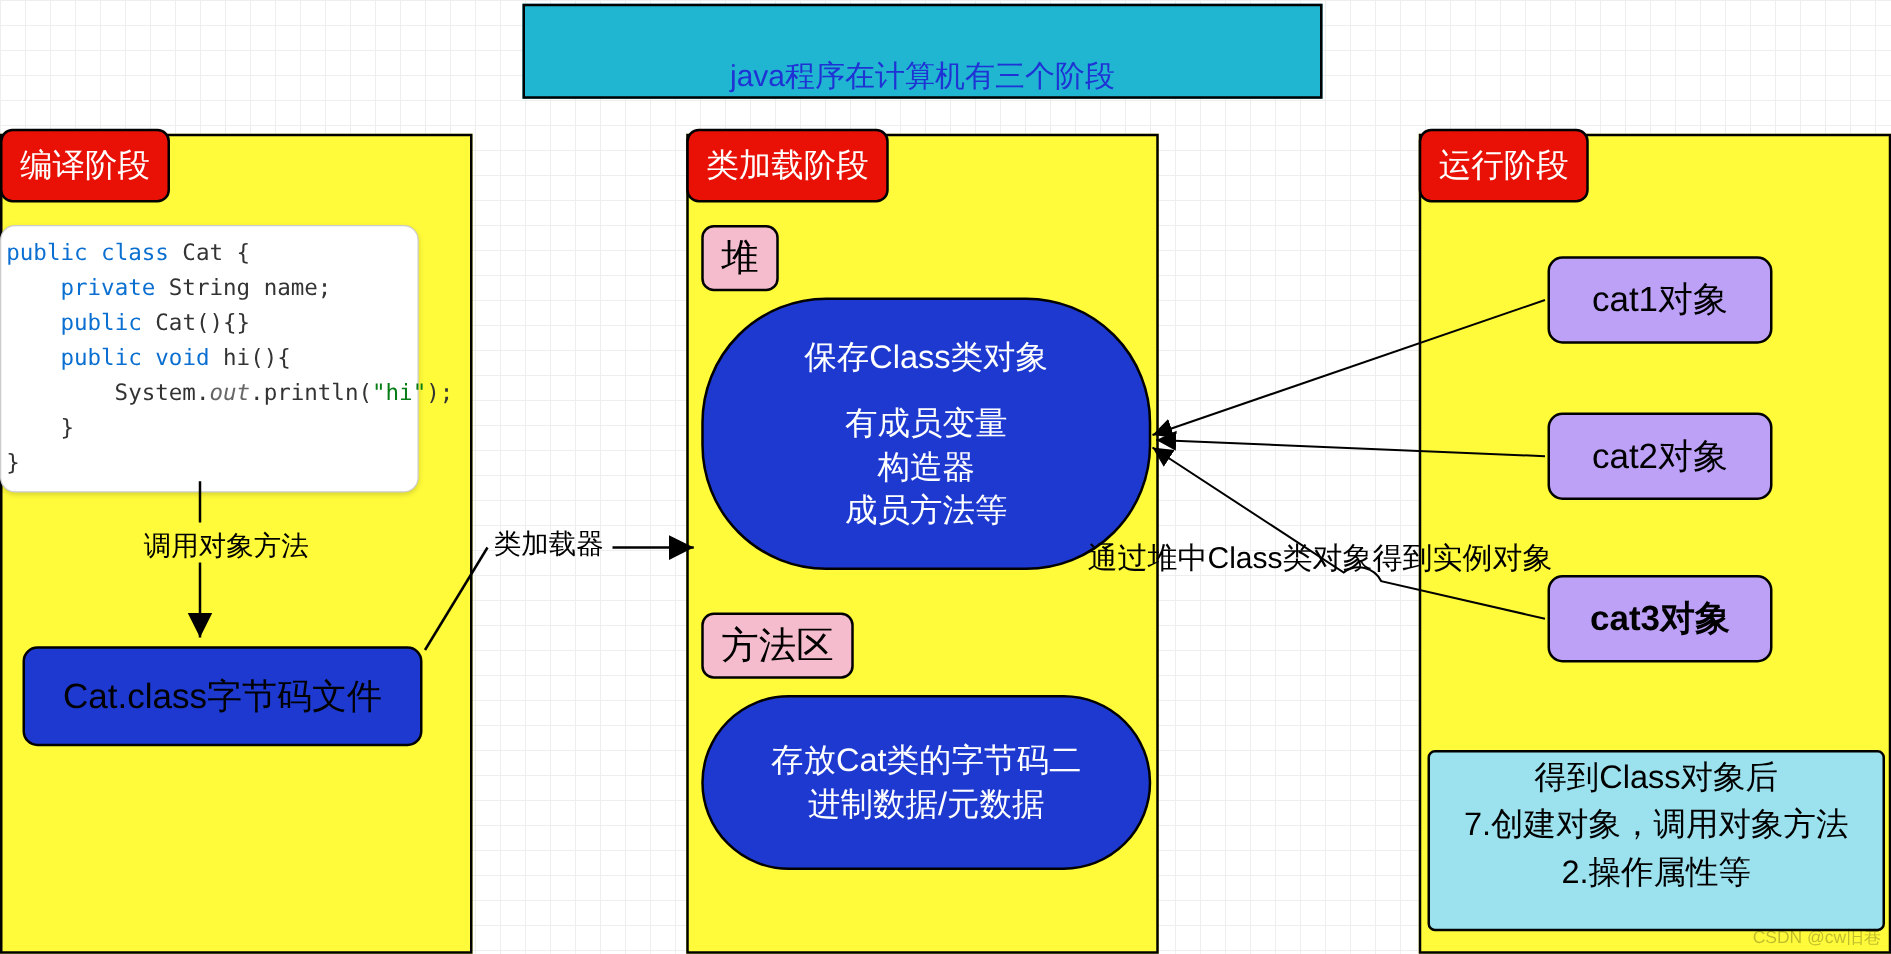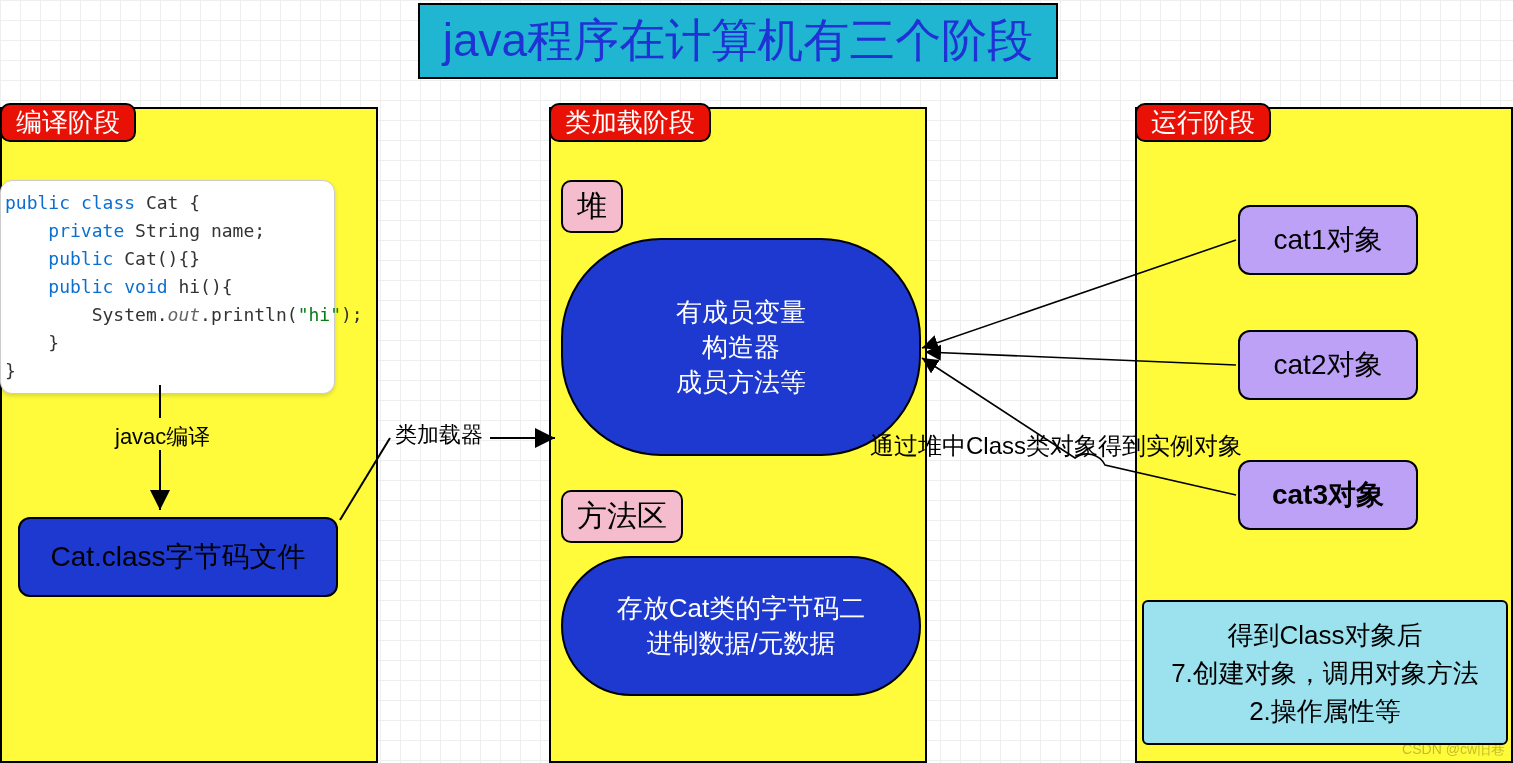--- a/index.html
+++ b/index.html
@@ -15,30 +15,30 @@
       linear-gradient(to right, #e0e0e0 1px, transparent 1px),
       linear-gradient(to bottom, #e0e0e0 1px, transparent 1px);
     background-size: 20px 20px, 20px 20px, 100px 100px, 100px 100px;
     overflow: hidden;
   }
   .box { position: absolute; border: 2px solid #000; }
   .title-box {
     left: 418px; top: 3px; width: 640px; height: 76px;
     background: #20b6d2;
     color: #1f33d4;
-    font-size: 46px;
-    display: flex; align-items: center; justify-content: center;
+    font-size: 24px;
+    display: flex; align-items: flex-end; justify-content: center;
   }
   .stage {
     background: #fffb3a;
   }
   .stage-label {
     position: absolute; top: -6px; left: -2px;
     background: #e91105; color: #fff;
-    font-size: 26px; padding: 0 14px;
+    font-size: 26px; padding: 10px 14px;
     border: 2px solid #000; border-radius: 10px;
   }
   .code-box {
     position: absolute; left: 0; top: 180px; width: 335px;
     background: #fff; border: 1px solid #ccc; border-radius: 12px;
     box-shadow: 0 2px 4px rgba(0,0,0,.15);
     font-family: Menlo, Consolas, monospace;
     font-size: 18px; line-height: 28px;
     padding: 8px 4px;
     white-space: pre;
@@ -67,21 +67,21 @@
   .purple-box {
     position: absolute; background: #bda1f7; color: #000;
     border: 2px solid #000; border-radius: 12px;
     display: flex; align-items: center; justify-content: center;
     font-size: 28px;
   }
   .cyan-box {
     position: absolute; background: #9be1ee; color: #000;
     border: 2px solid #000; border-radius: 6px;
     text-align: center; font-size: 26px; line-height: 38px;
-    display: flex; flex-direction: column; align-items: center; justify-content: center;
+    display: flex; flex-direction: column; align-items: center; 
   }
   .label { position: absolute; font-size: 22px; color: #000; background: rgba(255,255,255,0); }
   .small-label { position: absolute; font-size: 24px; color: #000; }
   .watermark { position: absolute; right: 8px; bottom: 4px; color: rgba(0,0,0,.25); font-size: 14px; }
   svg.arrows { position: absolute; left: 0; top: 0; width: 1513px; height: 763px; pointer-events: none; }
 </style>
 </head>
 <body>
 
 <div class="box title-box">
@@ -99,31 +99,32 @@
 </div>
 
 <div class="code-box"><span class="kw">public</span> <span class="kw">class</span><span> Cat {</span>
     <span class="kw">private</span><span> String name;</span>
     <span class="kw">public</span><span> Cat(){}</span>
     <span class="kw">public</span> <span class="kw">void</span><span> hi(){</span>
 <span>        System.</span><span class="fld">out</span><span>.println(</span><span class="str">"hi"</span><span>);</span>
 <span>    }</span>
 <span>}</span></div>
 
-<div class="label" style="left:115px; top:422px;">javac编译</div>
+<div class="label" style="left:115px; top:422px;">调用对象方法</div>
 
 <div class="blue-box" style="left:18px; top:517px; width:320px; height:80px;">
   <span>Cat.class字节码文件</span>
 </div>
 
 <div class="label" style="left:395px; top:420px;">类加载器</div>
 
 <div class="pink-tag" style="left:561px; top:180px;">堆</div>
 
 <div class="pill" style="left:561px; top:238px; width:360px; height:218px;">
+  <div style="margin-bottom:18px;">保存Class类对象</div>
   <div>有成员变量</div>
   <div>构造器</div>
   <div>成员方法等</div>
 </div>
 
 <div class="pink-tag" style="left:561px; top:490px;">方法区</div>
 
 <div class="pill" style="left:561px; top:556px; width:360px; height:140px;">
   <div>存放Cat类的字节码二</div>
   <div>进制数据/元数据</div>

